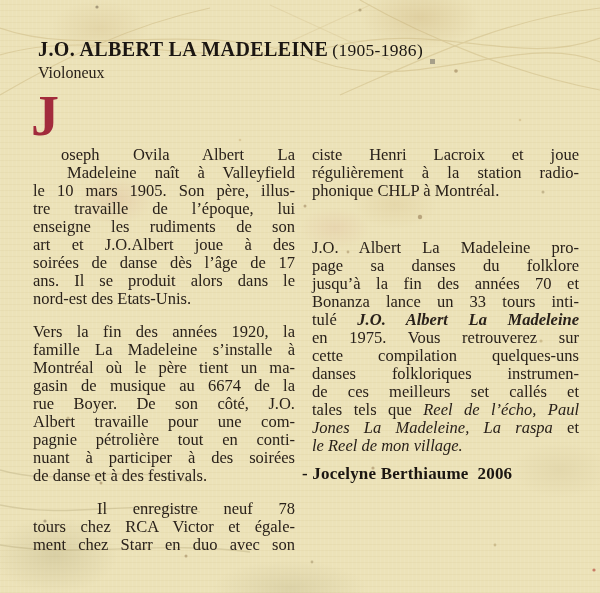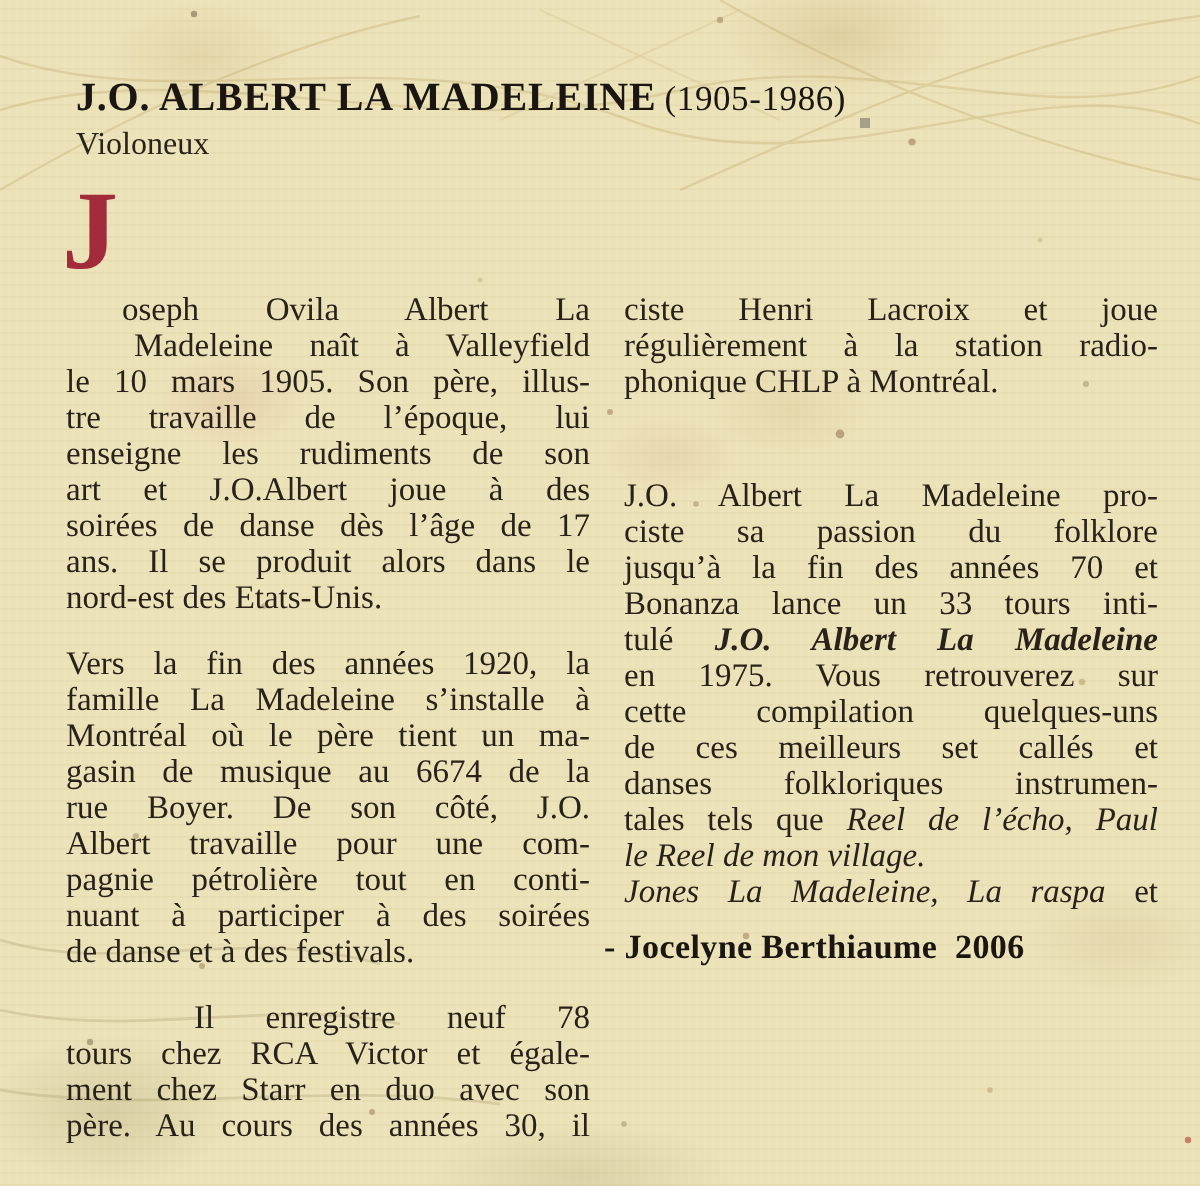--- a/index.html
+++ b/index.html
@@ -122,40 +122,39 @@
         <div class="line j"><span>rue Boyer. De son côté, J.O.</span></div>
         <div class="line j"><span>Albert travaille pour une com-</span></div>
         <div class="line j"><span>pagnie pétrolière tout en conti-</span></div>
         <div class="line j"><span>nuant à participer à des soirées</span></div>
         <div class="line"><span>de danse et à des festivals.</span></div>
       </div>
       <div class="para">
         <div class="line j ind"><span>Il enregistre neuf 78</span></div>
         <div class="line j"><span>tours chez RCA Victor et égale-</span></div>
         <div class="line j"><span>ment chez Starr en duo avec son</span></div>
-        <div class="line j"><span>père. Au cours des années 30, il</span></div>
       </div>
     </div>
   <div class="col right" id="col-right">
       <div class="para">
         <div class="line j"><span>ciste Henri Lacroix et joue</span></div>
         <div class="line j"><span>régulièrement à la station radio-</span></div>
         <div class="line"><span>phonique CHLP à Montréal.</span></div>
       </div>
       <div class="para">
         <div class="line j"><span>J.O. Albert La Madeleine pro-</span></div>
-        <div class="line j"><span>ciste sa passion du folklore</span></div>
+        <div class="line j"><span>page sa danses du folklore</span></div>
         <div class="line j"><span>jusqu’à la fin des années 70 et</span></div>
         <div class="line j"><span>Bonanza lance un 33 tours inti-</span></div>
         <div class="line j"><span>tulé </span><span class="bi">J.O. Albert La Madeleine</span></div>
         <div class="line j"><span>en 1975. Vous retrouverez sur</span></div>
         <div class="line j"><span>cette compilation quelques-uns</span></div>
+        <div class="line j"><span>danses folkloriques instrumen-</span></div>
         <div class="line j"><span>de ces meilleurs set callés et</span></div>
-        <div class="line j"><span>danses folkloriques instrumen-</span></div>
         <div class="line j"><span>tales tels que </span><span class="i">Reel de l’écho, Paul</span></div>
+        <div class="line j"><span class="i">Jones La Madeleine, La raspa</span><span> et</span></div>
         <div class="line"><span class="i">le Reel de mon village.</span></div>
-        <div class="line j"><span class="i">Jones La Madeleine, La raspa</span><span> et</span></div>
       </div>
     </div>
 
   <div class="byline">- Jocelyne Berthiaume  2006</div>
 
 </div>
 
 </body></html>

